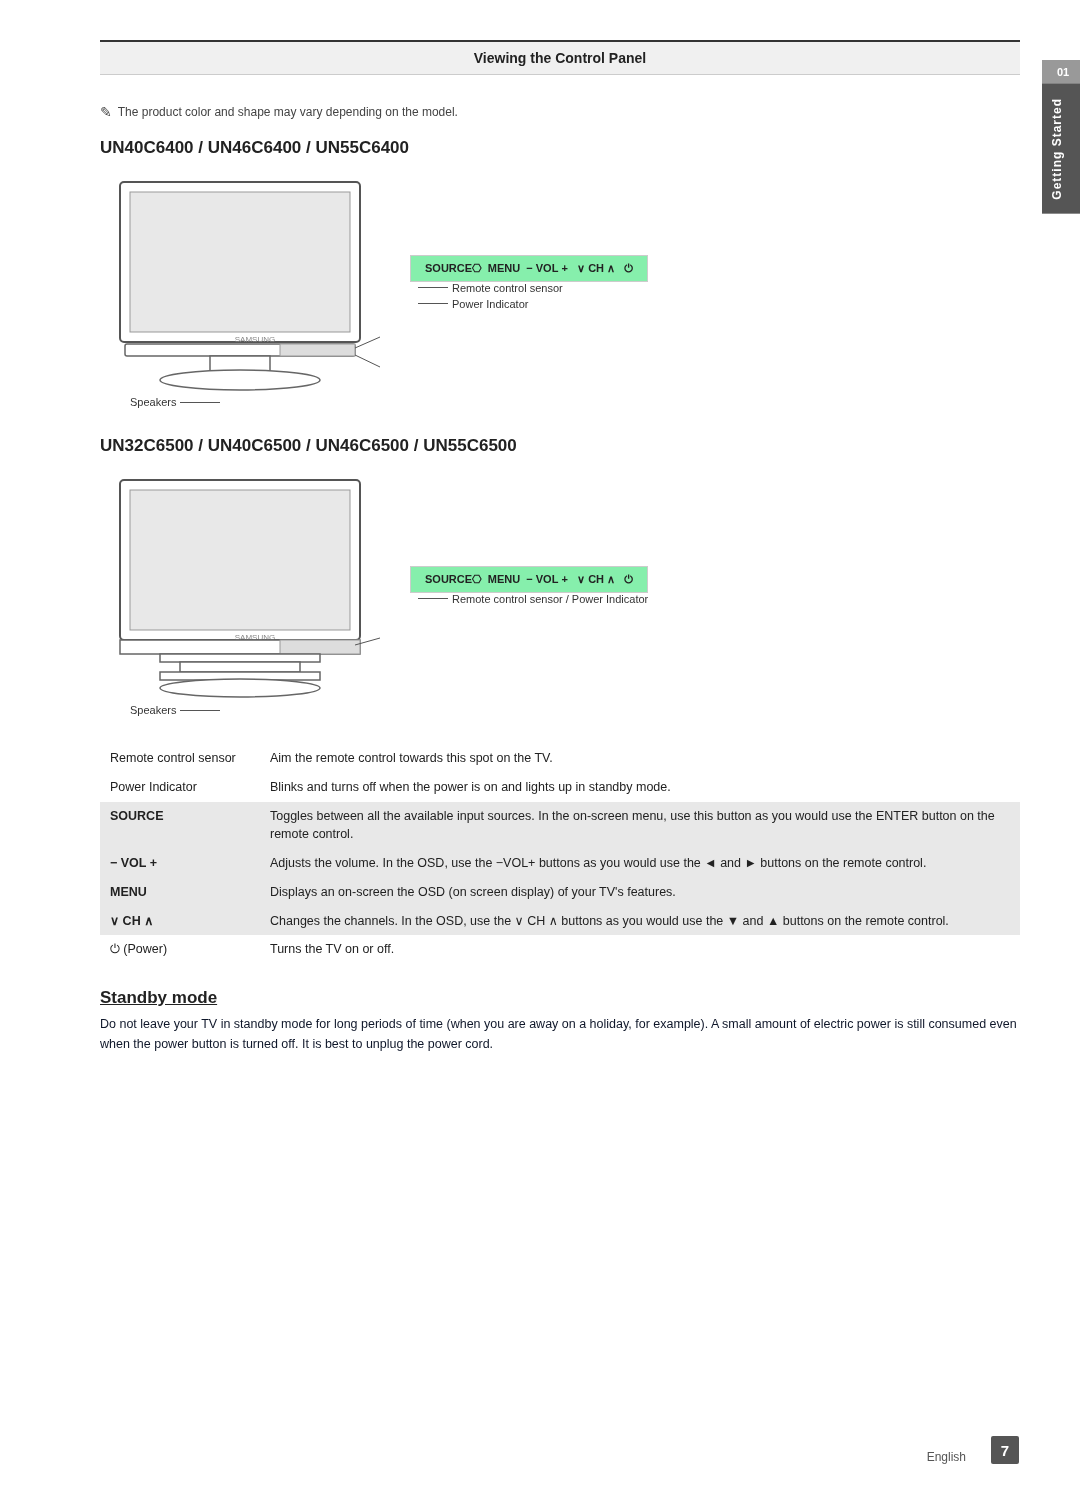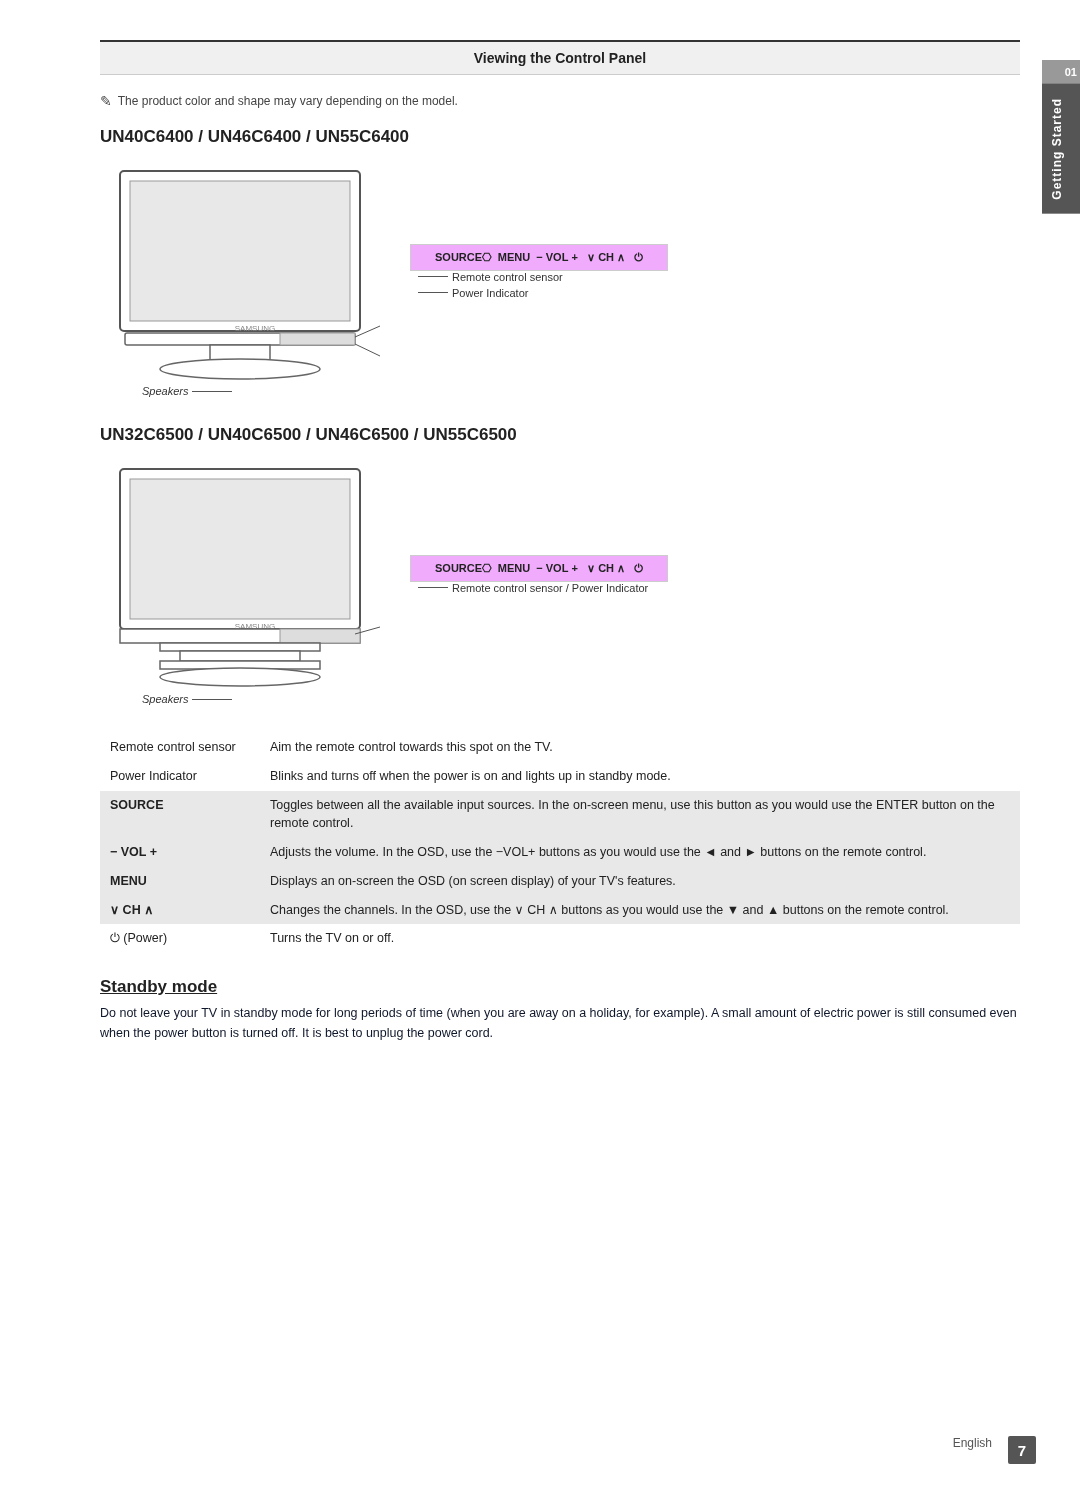--- a/index.html
+++ b/index.html
@@ -26,22 +26,22 @@
       top: 60px;
       width: 38px;
       display: flex;
       flex-direction: column;
       align-items: center;
     }
     .side-tab-number {
       background: #999;
       color: #fff;
       width: 38px;
-      text-align: right;
-      padding: 6px 3px;
+      text-align: left;
+      padding: 6px 15px;
       font-size: 11px;
       font-weight: bold;
     }
     .side-tab-text {
       background: #555;
       color: #fff;
       width: 38px;
       writing-mode: vertical-rl;
       text-orientation: mixed;
       transform: rotate(180deg);
@@ -52,21 +52,21 @@
       letter-spacing: 1px;
     }
 
     
     .title-bar {
       background: #f0f0f0;
       border-top: 2px solid #333;
       border-bottom: 1px solid #ccc;
       text-align: center;
       padding: 8px 0;
-      margin-bottom: 18px;
+      margin-bottom: 29px;
       font-weight: bold;
       font-size: 14px;
     }
 
     
     .note-line {
       font-size: 12px;
       color: #444;
       margin-bottom: 18px;
       display: flex;
@@ -86,23 +86,23 @@
 
     
     .tv-diagram-area {
       display: flex;
       align-items: flex-start;
       margin-bottom: 28px;
       position: relative;
     }
 
     .control-bar {
-      background: #f0abfc;
+      background: #86efac;
       border: 1px solid #ccc;
-      padding: 6px 24px;
+      padding: 6px 14px;
       font-size: 12px;
       display: flex;
       align-items: center;
       gap: 6px;
       white-space: nowrap;
     }
 
     
     .desc-table {
       width: 100%;
@@ -137,24 +137,24 @@
     .standby-text {
       font-size: 12.5px;
       line-height: 1.6;
       color: #0f172a;
     }
 
     
     .footer {
       position: absolute;
       bottom: 30px;
-      right: 44px;
-      display: flex;
-      align-items: flex-start;
-      gap: 16px;
+      right: 61px;
+      display: flex;
+      align-items: flex-end;
+      gap: 25px;
       font-size: 12px;
       color: #555;
     }
     .footer-page {
       background: #555;
       color: #fff;
       font-size: 15px;
       font-weight: bold;
       width: 28px;
       height: 28px;
@@ -192,22 +192,21 @@
     }
     .dash-line {
       width: 30px;
       border-top: 1px solid #555;
       display: inline-block;
     }
     .bottom-left-label {
       font-size: 11px;
       color: #333;
       margin-top: 4px;
-      margin-left: 42px;
-      font-style: italic;
+      margin-left: 30px;
     }
   </style>
 </head>
 <body>
 
 <div class="side-tab">
   <div class="side-tab-number">01</div>
   <div class="side-tab-text">Getting Started</div>
 </div>
 

